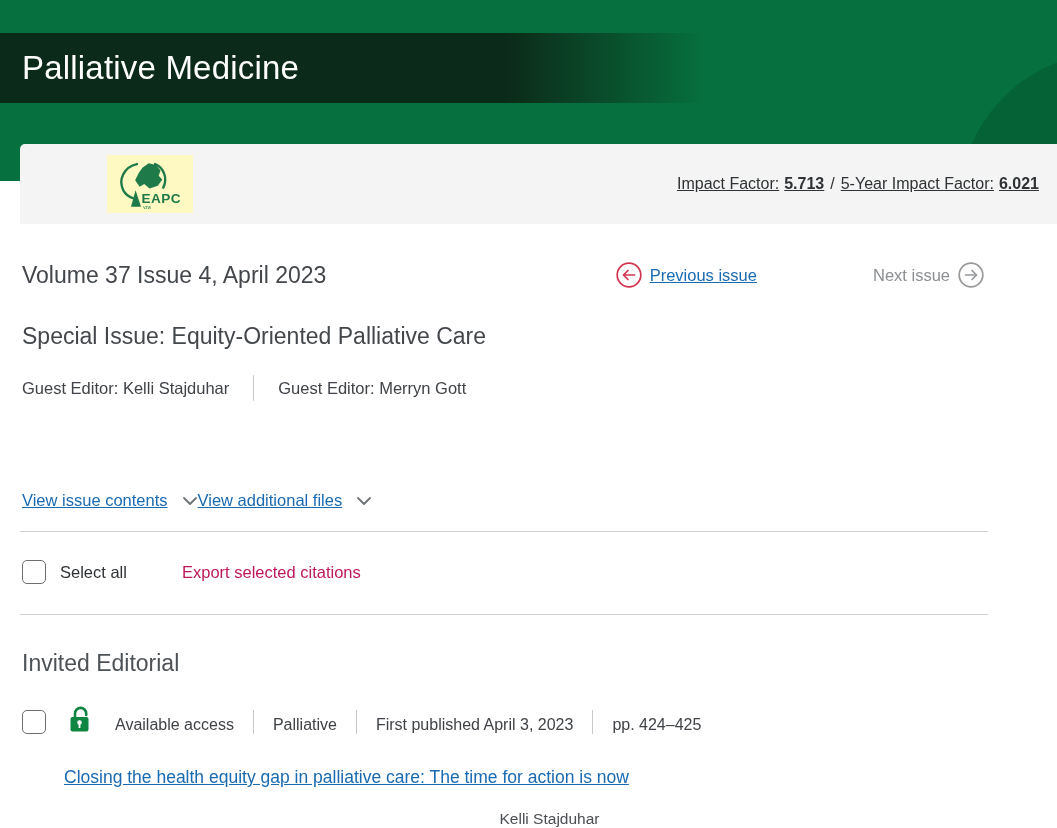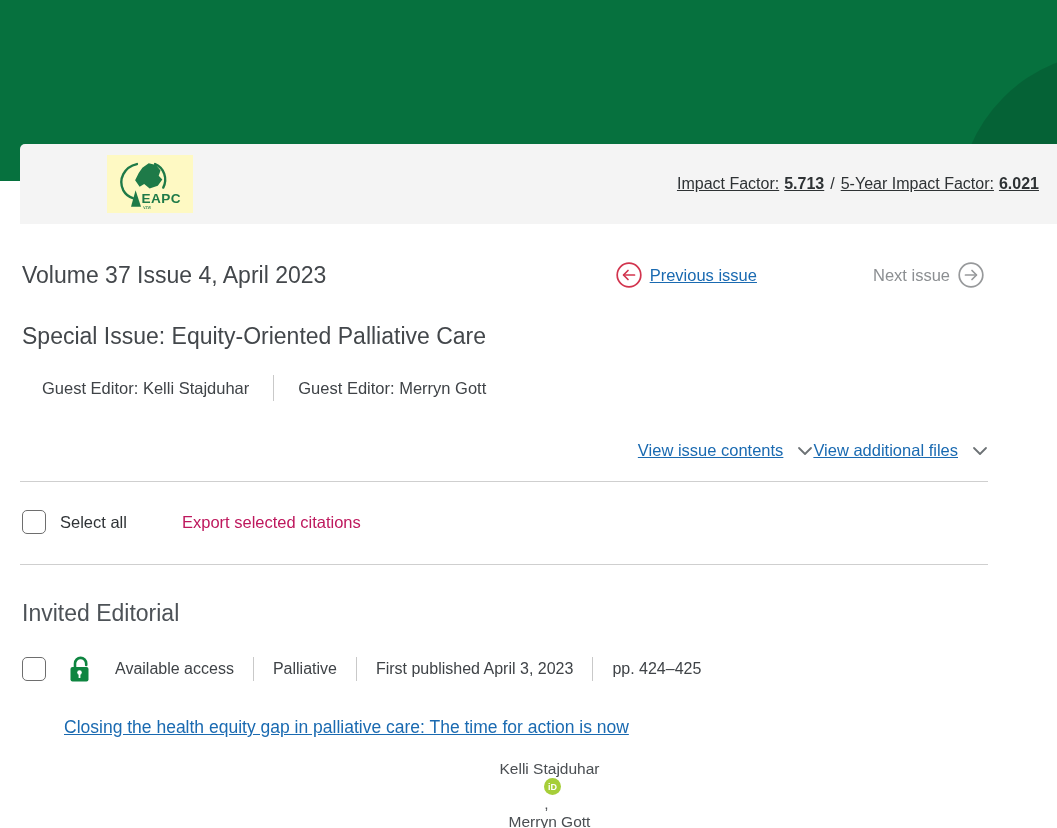--- a/index.html
+++ b/index.html
@@ -54,65 +54,68 @@
   .issue-heading { margin:0; font-size:23px; font-weight:400; color:#43474b; line-height:36px; }
   .issue-nav { display:flex; align-items:center; gap:116px; margin-right:51px; }
   .nav-group { display:flex; align-items:center; gap:8px; font-size:16.5px; }
   .prev-link { color:#1a6ab1; text-decoration:underline; cursor:pointer; }
   .next-label { color:#8c8f92; }
   .icon-btn { display:inline-flex; cursor:pointer; }
   .icon-static { display:inline-flex; }
 
   .special-heading { margin:28px 0 0; font-size:23px; font-weight:400; color:#43474b; line-height:30px; }
 
-  .editors { display:flex; align-items:center; gap:24px; margin-top:24px; font-size:16.5px; color:#3f4347; line-height:26px;margin-left:20px; }
+  .editors { display:flex; align-items:center; gap:24px; margin-top:24px; font-size:16.5px; color:#3f4347; line-height:26px; }
   .vdiv { width:1px; height:26px; background:#c9c9c9; }
   .vdiv-sm { width:1px; height:24px; background:#c9c9c9; }
 
-  .toolbar { display:flex; justify-content:flex-end; align-items:center; margin-top:40px; }
+  .toolbar { display:flex; justify-content:flex-start; align-items:center; margin-top:90px; }
   .toolbar-right { margin-right:47px; }
   .dd-link { display:flex; align-items:center; gap:14px; font-size:16.5px; cursor:pointer; }
   .dd-link .txt { color:#1a6ab1; text-decoration:underline; }
 
   .rule { margin-left:-2px; width:968px; height:0; border-top:1px solid #cfcfcf; }
   .rule-1 { margin-top:21px; }
   .rule-2 { margin-top:30px; }
 
   .select-row { display:flex; align-items:center; margin-top:28px; }
   input[type="checkbox"] {
     appearance:none; -webkit-appearance:none;
     width:24px; height:24px; border:1px solid #6e6e6e; border-radius:5px;
     background:#fff; margin:0; cursor:pointer; flex:0 0 auto;
   }
   .select-all-label { margin-left:14px; font-size:16.5px; color:#2f3336; cursor:pointer; }
   .export-label { margin-left:55px; font-size:16.5px; color:#be185d; }
 
   .section-heading { margin:33px 0 0; font-size:23px; font-weight:400; color:#4d5257; line-height:30px; }
 
-  .meta-row { display:flex; align-items:center; margin-top:26px; font-size:16px; color:#3f4347; }
+  .meta-row { display:flex; align-items:flex-end; margin-top:26px; font-size:16px; color:#3f4347; }
   .meta-row .lock { margin-left:20px; display:inline-flex; }
   .meta-item { white-space:nowrap; }
   .m-access { margin-left:21px; }
   .m-gap { margin:0 19px; }
 
   .article-title-row { margin-top:31px; margin-left:42px; }
   .article-title { font-size:17.5px; color:#1a6ab1; text-decoration:underline; cursor:pointer; line-height:24px; }
 
   .authors { margin-top:21px; margin-left:42px; font-size:15.5px; color:#4a4e52; display:flex; align-items:center;flex-direction:column; }
   .orcid { display:inline-flex; align-items:center; justify-content:center;
            width:17px; height:17px; border-radius:50%; background:#a6ce39;
            color:#fff; font-size:9px; font-weight:700; margin-left:6px; cursor:pointer; }
   .author-sep { margin:0 7px 0 1px; }
 </style>
 </head>
 <body>
 
 <div class="hero">
   <div class="green-header">
     <div class="corner-circle"></div>
+    <div class="dark-band">
+      <h1 class="journal-title">Palliative Medicine</h1>
+    </div>
   </div>
 
   <div class="impact-bar">
     <div class="logo-box">
       <svg width="78" height="54" viewBox="0 0 86 58">
         <path d="M33 7 C19 10 12 24 18 36 C20.5 40.5 25 43.5 28.5 44.5" stroke="#1e7a48" stroke-width="2.6" fill="none" stroke-linecap="round"></path>
         <path d="M53 7 C63 11 67 23 62 33" stroke="#1e7a48" stroke-width="2.6" fill="none" stroke-linecap="round"></path>
         <path d="M39 11 l7 -5 8 2 5 6 -2 6 4 4 -5 7 -9 3 -6 -5 -5 3 -5 -7 4 -8 z" fill="#1e7a48"></path>
         <path d="M31.5 36 L37.5 54 L26.5 54 Z" fill="#1e7a48"></path>
         <text x="38" y="50" font-size="15" font-weight="bold" fill="#1e7a48" font-family="Liberation Sans, sans-serif" letter-spacing="0.5">EAPC</text>

